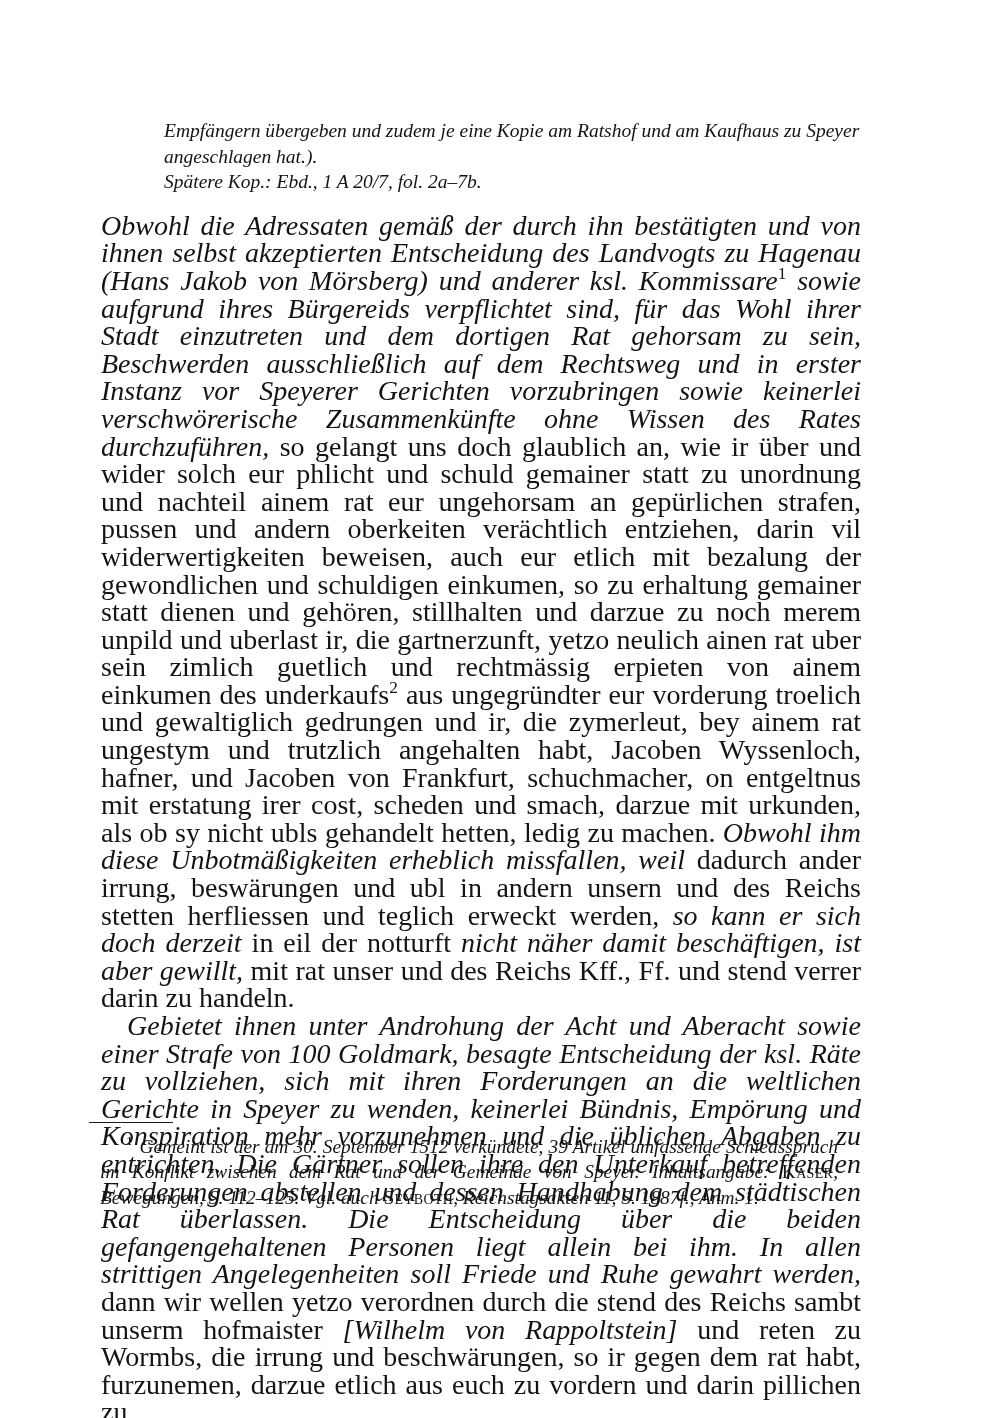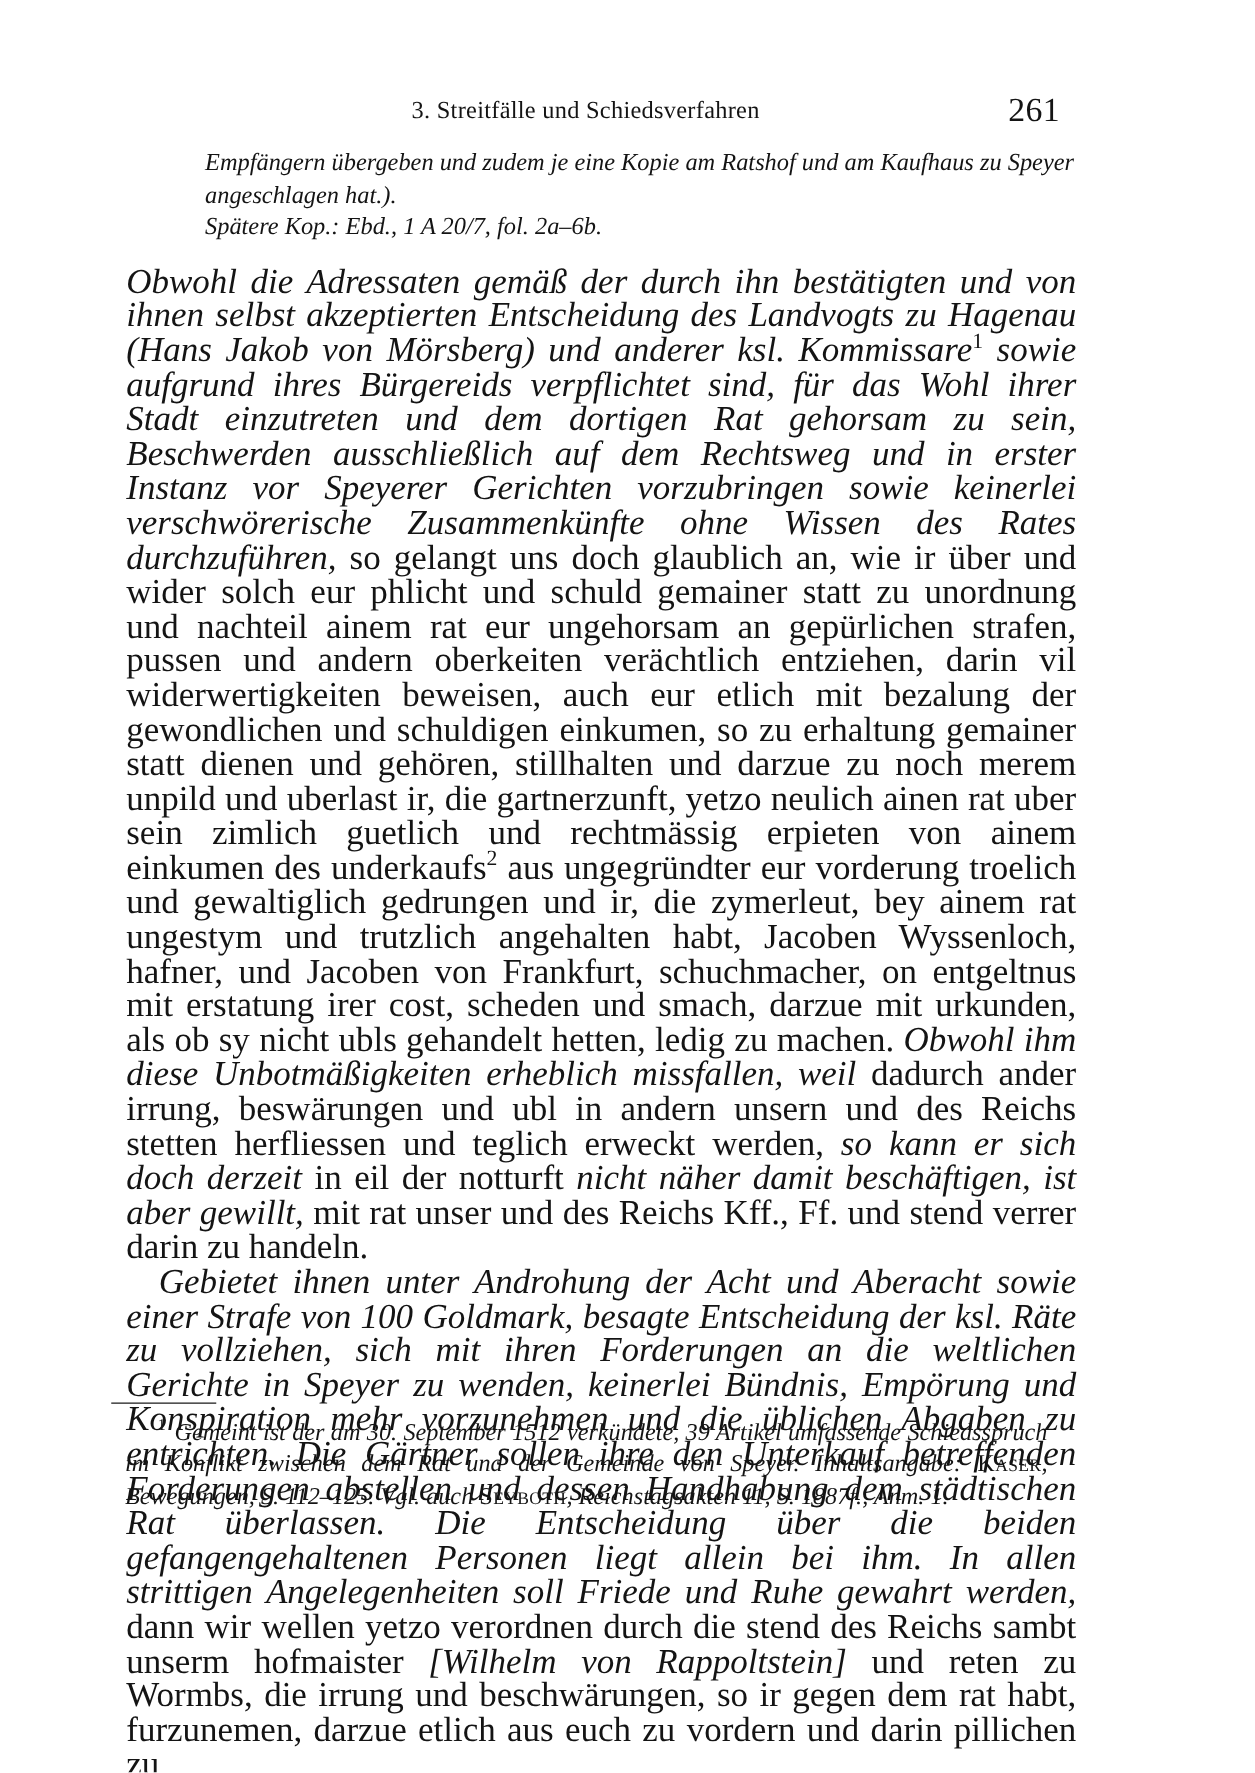--- a/index.html
+++ b/index.html
@@ -112,30 +112,26 @@
     font-style: normal;
     font-variant: small-caps;
     letter-spacing: 0.3px;
   }
 </style>
 </head>
 <body>
 
 <div class="page">
 
-  <div class="runhead">
-    <span class="runhead-title">3. Streitfälle und Schiedsverfahren</span>
-    <span class="runhead-folio">261</span>
-  </div>
 
   <div class="textblock">
 
     <div class="regest">
       <p>Empfängern übergeben und zudem je eine Kopie am Ratshof und am Kaufhaus zu Speyer angeschlagen hat.).</p>
-      <p>Spätere Kop.: Ebd., 1 A 20/7, fol. 2a–6b.</p>
+      <p>Spätere Kop.: Ebd., 1 A 20/7, fol. 2a–7b.</p>
     </div>
 
     <p class="body-par"><span class="it">Obwohl die Adressaten gemäß der durch ihn bestätigten und von ihnen selbst akzeptierten Entscheidung des Landvogts zu Hagenau (Hans Jakob von Mörsberg) und anderer ksl. Kommissare</span><sup>1</sup><span class="it"> sowie aufgrund ihres Bürgereids verpflichtet sind, für das Wohl ihrer Stadt einzutreten und dem dortigen Rat gehorsam zu sein, Beschwerden ausschließlich auf dem Rechtsweg und in erster Instanz vor Speyerer Gerichten vorzubringen sowie keinerlei verschwörerische Zusammenkünfte ohne Wissen des Rates durchzuführen,</span><span class="rm"> so gelangt uns doch glaublich an, wie ir über und wider solch eur phlicht und schuld gemainer statt zu unordnung und nachteil ainem rat eur ungehorsam an gepürlichen strafen, pussen und andern oberkeiten verächtlich entziehen, darin vil widerwertigkeiten beweisen, auch eur etlich mit bezalung der gewondlichen und schuldigen einkumen, so zu erhaltung gemainer statt dienen und gehören, stillhalten und darzue zu noch merem unpild und uberlast ir, die gartnerzunft, yetzo neulich ainen rat uber sein zimlich guetlich und rechtmässig erpieten von ainem einkumen des underkaufs</span><sup>2</sup><span class="rm"> aus ungegründter eur vorderung troelich und gewaltiglich gedrungen und ir, die zymerleut, bey ainem rat ungestym und trutzlich angehalten habt, Jacoben Wyssenloch, hafner, und Jacoben von Frankfurt, schuchmacher, on entgeltnus mit erstatung irer cost, scheden und smach, darzue mit urkunden, als ob sy nicht ubls gehandelt hetten, ledig zu machen.</span><span class="it"> Obwohl ihm diese Unbotmäßigkeiten erheblich missfallen, weil</span><span class="rm"> dadurch ander irrung, beswärungen und ubl in andern unsern und des Reichs stetten herfliessen und teglich erweckt werden,</span><span class="it"> so kann er sich doch derzeit</span><span class="rm"> in eil der notturft</span><span class="it"> nicht näher damit beschäftigen, ist aber gewillt,</span><span class="rm"> mit rat unser und des Reichs Kff., Ff. und stend verrer darin zu handeln.</span></p>
 
     <p class="body-par indent"><span class="it">Gebietet ihnen unter Androhung der Acht und Aberacht sowie einer Strafe von 100 Goldmark, besagte Entscheidung der ksl. Räte zu vollziehen, sich mit ihren Forderungen an die weltlichen Gerichte in Speyer zu wenden, keinerlei Bündnis, Empörung und Konspiration mehr vorzunehmen und die üblichen Abgaben zu entrichten. Die Gärtner sollen ihre den Unterkauf betreffenden Forderungen abstellen und dessen Handhabung dem städtischen Rat überlassen. Die Entscheidung über die beiden gefangengehaltenen Personen liegt allein bei ihm. In allen strittigen Angelegenheiten soll Friede und Ruhe gewahrt werden,</span><span class="rm"> dann wir wellen yetzo verordnen durch die stend des Reichs sambt unserm hofmaister</span><span class="it"> [Wilhelm von Rappoltstein]</span><span class="rm"> und reten zu Wormbs, die irrung und beschwärungen, so ir gegen dem rat habt, furzunemen, darzue etlich aus euch zu vordern und darin pillichen zu</span></p>
 
   </div>
 
   <div class="footnotes">
     <div class="fn-rule"></div>

